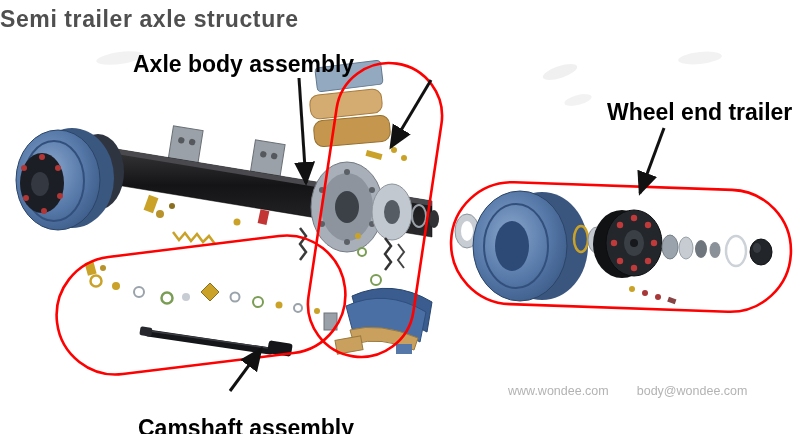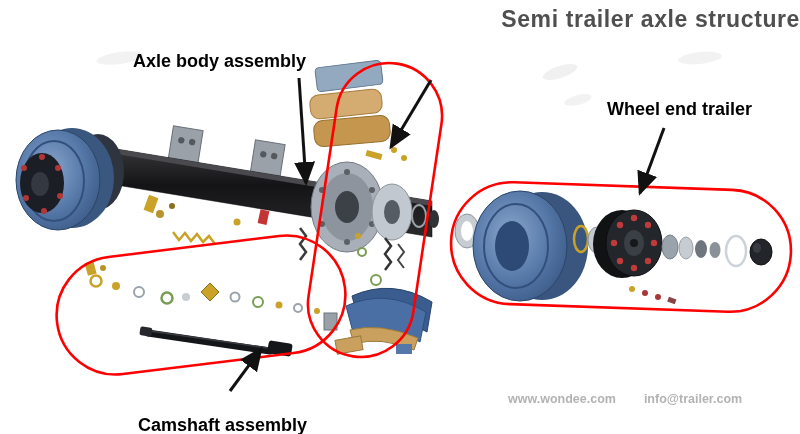--- a/index.html
+++ b/index.html
@@ -2,35 +2,35 @@
 <html><head>
 <meta charset="utf-8">
 <style>
   * { margin:0; padding:0; box-sizing:border-box; }
   html,body { background:#ffffff; }
   body { font-family:"Liberation Sans", sans-serif; width:800px; height:434px; }
   .stage { position:relative; width:800px; height:434px; background:#ffffff; overflow:hidden; }
   .stage > svg { position:absolute; left:0; top:0; }
   .title {
     position:absolute; top:6px; left:0; width:100%;
-    text-align:right; font-size:23px; font-weight:bold;
+    text-align:left; font-size:23px; font-weight:bold;
     color:#4f4f4f; letter-spacing:0.6px;
   }
   .part-label {
-    position:absolute; font-size:18px; font-weight:bold;
+    position:absolute; font-size:23px; font-weight:bold;
     color:#000000; white-space:nowrap;
   }
   #label-axle     { left:133px; top:51px;  }
   #label-brake    { left:398px; top:54px;  }
   #label-wheel    { left:607px; top:99px;  }
   #label-camshaft { left:138px; top:415px; }
   .watermark {
-    position:absolute; left:508px; top:392px;
+    position:absolute; left:508px; top:384px;
     display:flex; gap:28px;
-    font-size:12.5px; font-weight:bold; color:#b3b3b3;text-align:right;
+    font-size:12.5px; font-weight:normal; color:#b3b3b3;text-align:right;
   }
 </style>
 </head>
 <body>
 
 <div class="stage">
 
   <svg width="800" height="434" viewBox="0 0 800 434">
     <defs>
       <radialGradient id="drumBlue" cx="40%" cy="40%" r="75%">
@@ -214,16 +214,16 @@
   </svg>
 
   <h1 class="title">Semi trailer axle structure</h1>
 
   <div class="part-label" id="label-axle">Axle body assembly</div>
   <div class="part-label" id="label-wheel">Wheel end trailer</div>
   <div class="part-label" id="label-camshaft">Camshaft assembly</div>
 
   <div class="watermark">
     <span>www.wondee.com</span>
-    <span>info@trailer.com</span>
+    <span>body@wondee.com</span>
   </div>
 
 </div>
 
 </body></html>

